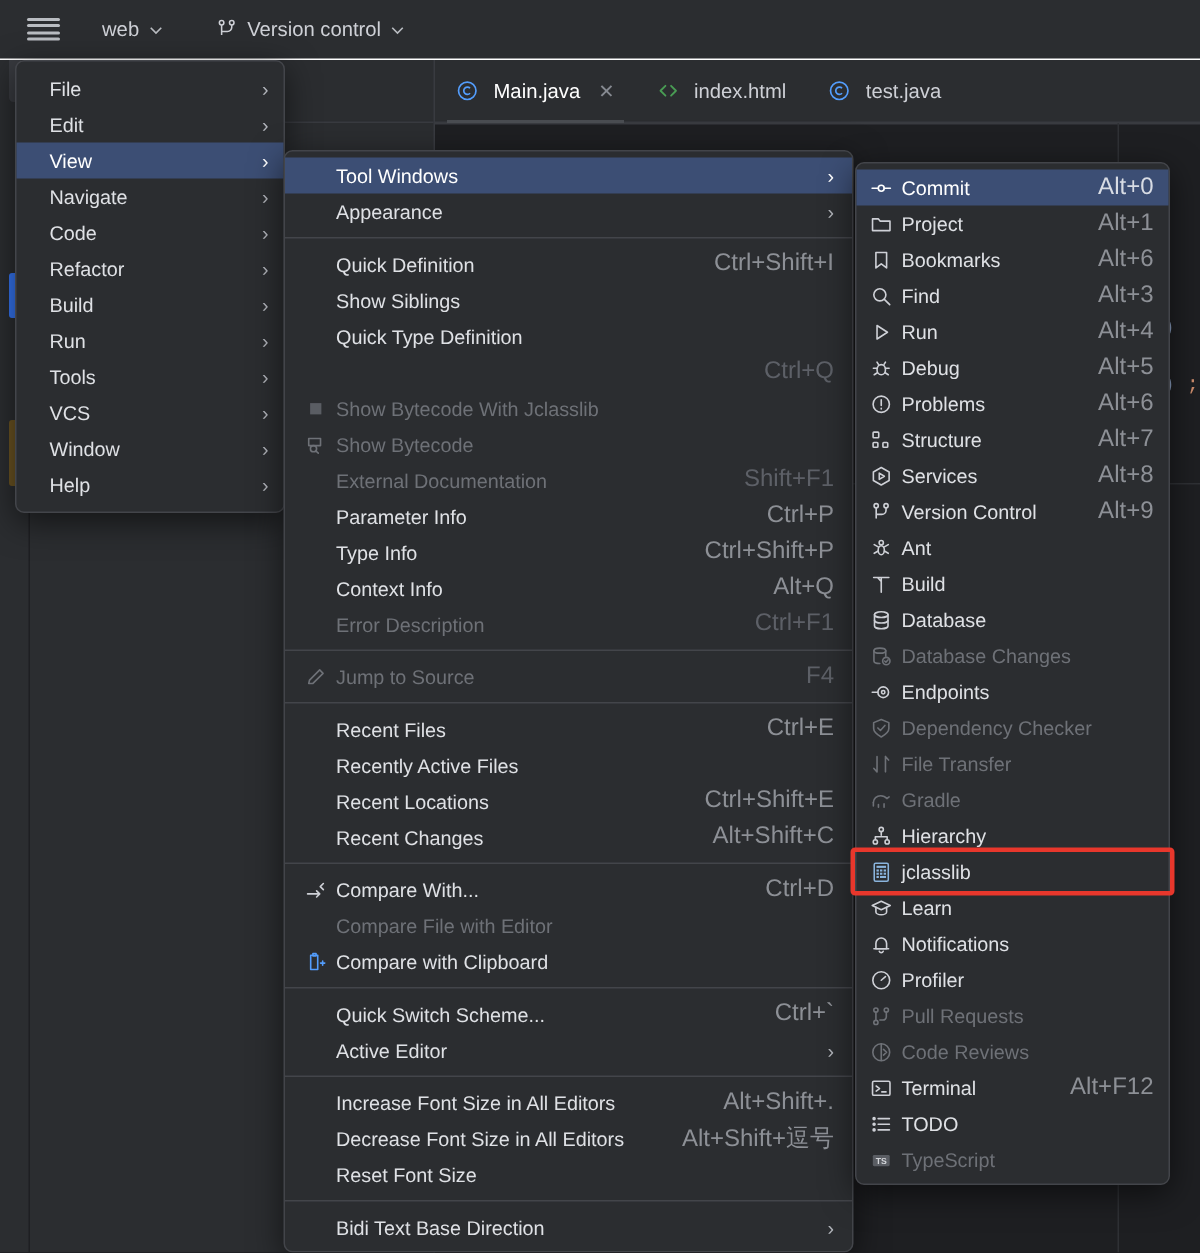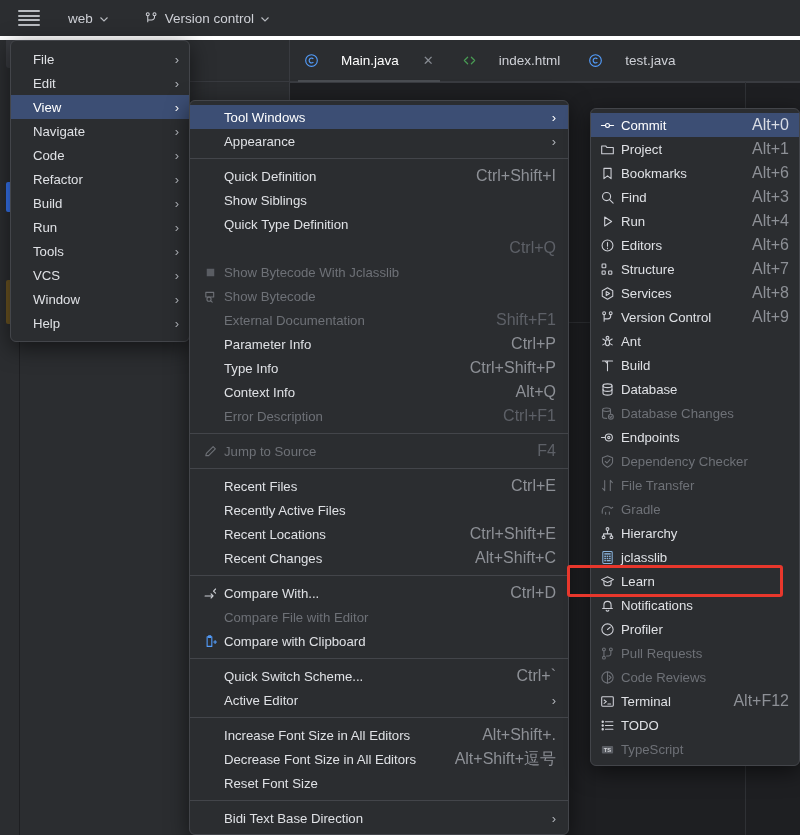--- a/index.html
+++ b/index.html
@@ -9,21 +9,21 @@
     font-family: "Liberation Sans", "DejaVu Sans", sans-serif;
     overflow: hidden;
     -webkit-font-smoothing: antialiased;
   }
   #root { position: relative; width: 800px; height: 835px; }
 
   
   .toolbar {
     position: absolute; top: 0; left: 0; width: 800px; height: 40px;
     background: #2b2d30;
-    border-bottom: 4px solid #ffffff;
+    border-bottom: 1px solid #ffffff;
     display: flex; align-items: center;
   }
   .hamburger { width: 22px; height: 16px; margin-left: 18px; display: flex;
                flex-direction: column; justify-content: space-between; cursor: pointer; }
   .hamburger i { display:block; height: 2px; background: #b9bcc1; border-radius: 1px; }
   .tb-item {
     display: flex; align-items: center; gap: 6px;
     height: 26px; padding: 0 8px; margin-left: 20px;
     border-radius: 4px; cursor: pointer;
     color: #ced0d6; font-size: 13.5px; white-space: nowrap;
@@ -42,21 +42,21 @@
     position:absolute; left: 20px; top: 0; width: 270px; height: 795px;
     background: #2b2d30; border-right: 1px solid #393b40;
   }
   .pane-header { height: 42px; border-bottom: 1px solid #393b40; }
 
   .tabbar {
     position:absolute; left: 290px; top: 0; width: 510px; height: 42px;
     background: #2b2d30; display: flex; align-items: center;
     border-bottom: 1px solid #393b40;
   }
-  .tab { display:flex; align-items:center; gap: 22px; height: 42px;
+  .tab { display:flex; align-items:center; gap: 10px; height: 42px;
          padding: 0 14px; font-size: 13.5px; color: #ced0d6; cursor: pointer; position: relative; text-align: center; }
   .tab.active { color: #ffffff; }
   .tab.active::after {
     content:""; position:absolute; left: 8px; right: 8px; bottom: 0; height: 2px;
     background: #4a4d52;
   }
   .tab .close { color: #868a91; font-size: 13px; margin-left: 2px; }
   .ficon { width: 15px; height: 15px; flex: 0 0 15px; }
 
   .editor-area {
@@ -103,21 +103,21 @@
   #main-menu .mi .arrow { margin-left: auto; }
 
   
   #view-menu { left: 189px; top: 100px; width: 380px; padding: 4px 0; }
   #view-menu .mi { height: 24px; padding-left: 12px; padding-right: 12px; }
   #view-menu .mi .lbl { margin-left: 0; }
   #view-menu .mi .acc { margin-left: auto; }
   #view-menu .mi .arrow { margin-left: auto; }
 
   
-  #tools-menu { left: 570px; top: 108px; width: 210px; padding: 4px 0; margin-left: 20px; }
+  #tools-menu { left: 570px; top: 108px; width: 210px; padding: 4px 0; }
   #tools-menu .mi { height: 24px; padding-left: 8px; padding-right: 10px; }
   #tools-menu .mi .acc { margin-left: auto; }
 
   
   .annot {
     position: absolute; border: 3px solid #e8372c; border-radius: 3px;
     pointer-events: none; z-index: 40;
   }
 
   svg { display:block; }
@@ -466,25 +466,35 @@
           <svg viewBox="0 0 16 16" width="15" height="15" fill="none" stroke="#ced0d6" stroke-width="1.15" stroke-linecap="round" stroke-linejoin="round">
             <path d="M5 3.2 12.4 8 5 12.8z"></path>
           </svg>
         </span>
         <span class="lbl">Run</span>
         <span class="acc">Alt+4</span>
       </div>
       <div class="mi">
         <span class="ic">
           <svg viewBox="0 0 16 16" width="15" height="15" fill="none" stroke="#ced0d6" stroke-width="1.15" stroke-linecap="round" stroke-linejoin="round">
+            <ellipse cx="8" cy="9" rx="3" ry="3.6"></ellipse>
+            <path d="M6 5.2 5 3.6M10 5.2 11 3.6M5 8H2.4M11 8h2.6M5.2 11.2 3 12.6M10.8 11.2 13 12.6"></path>
+          </svg>
+        </span>
+        <span class="lbl">Debug</span>
+        <span class="acc">Alt+5</span>
+      </div>
+      <div class="mi">
+        <span class="ic">
+          <svg viewBox="0 0 16 16" width="15" height="15" fill="none" stroke="#ced0d6" stroke-width="1.15" stroke-linecap="round" stroke-linejoin="round">
             <circle cx="8" cy="8" r="5.8"></circle>
             <path d="M8 4.8v4M8 10.8v.6"></path>
           </svg>
         </span>
-        <span class="lbl">Editors</span>
+        <span class="lbl">Problems</span>
         <span class="acc">Alt+6</span>
       </div>
       <div class="mi">
         <span class="ic">
           <svg viewBox="0 0 16 16" width="15" height="15" fill="none" stroke="#ced0d6" stroke-width="1.15" stroke-linecap="round" stroke-linejoin="round">
             <rect x="2.2" y="2.2" width="4" height="4" rx=".6"></rect>
             <rect x="2.2" y="9.6" width="3.4" height="3.4" rx=".6"></rect>
             <rect x="9.2" y="9.6" width="3.4" height="3.4" rx=".6"></rect>
           </svg>
         </span>

